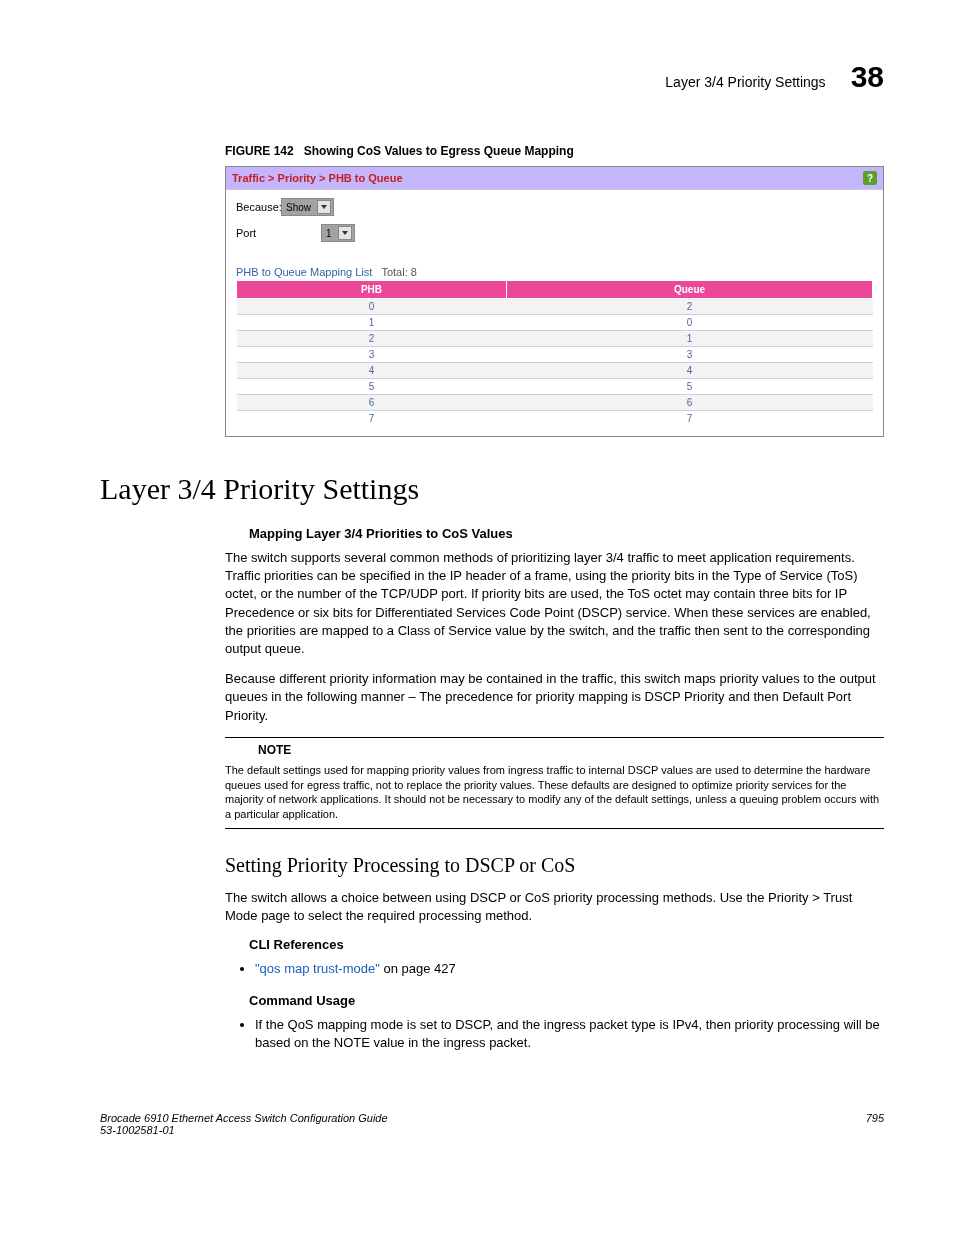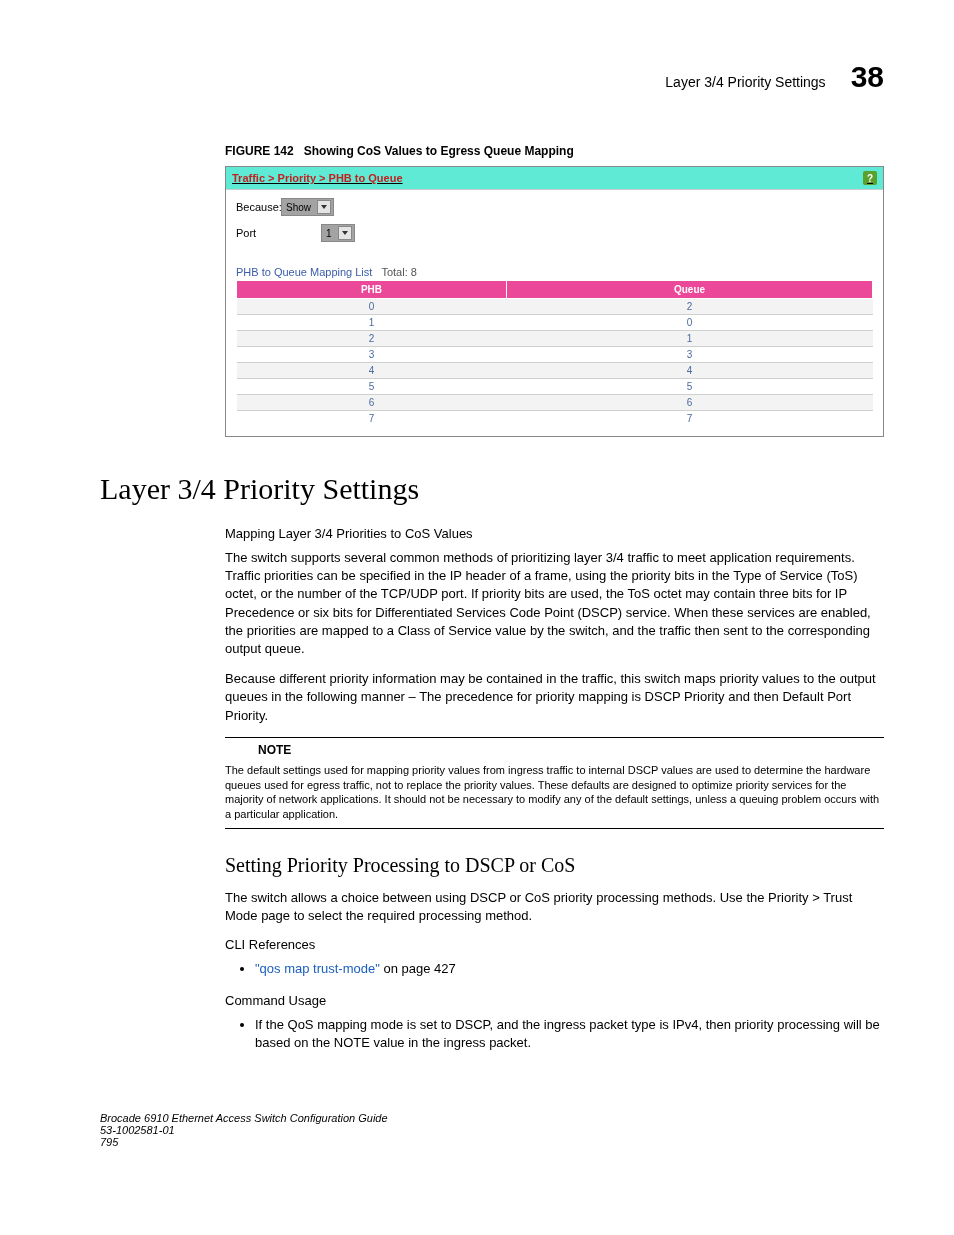--- a/index.html
+++ b/index.html
@@ -44,22 +44,21 @@
     background: #fff;
     font-size: 11px;
     margin-bottom: 35px;
   }
   .panel-header {
     display: flex;
     justify-content: space-between;
     align-items: center;
     border-bottom: 1px solid #ccc;
     padding: 4px 6px;
-    background: #5eead4;
-    text-decoration: underline;
+    background: #c4b5fd;
   }
   .panel-breadcrumb {
     color: #c32020;
     font-weight: bold;
   }
   .help-icon {
     width: 14px;
     height: 14px;
     background: #5aa02c;
     color: #fff;
@@ -138,23 +137,24 @@
     font-weight: 400;
     margin: 0 0 20px -125px;
   }
   .h2 {
     font-family: Georgia, 'Times New Roman', serif;
     font-size: 20px;
     font-weight: 400;
     margin: 25px 0 12px 0;
   }
   .bold-line {
-    font-weight: normal;
+    font-weight: bold;
     font-size: 13px;
     margin-bottom: 8px;
+    margin-left: 24px;
   }
   .para {
     font-size: 13px;
     line-height: 1.4;
     margin-bottom: 12px;
   }
   .note-block {
     border-top: 1px solid #000;
     border-bottom: 1px solid #000;
     padding: 5px 0 6px 0;
@@ -177,21 +177,20 @@
     line-height: 1.4;
   }
   ul.bullet li { margin-bottom: 4px; }
   .link { color: #1a5fbf; }
   .footer {
     display: flex;
     justify-content: space-between;
     font-style: italic;
     font-size: 11px;
     margin-top: 60px;
-    flex-direction: column;
   }
 </style>
 </head>
 <body>
 
 <div class="page">
   <div class="header-row">
     <span class="header-text">Layer 3/4 Priority Settings</span>
     <span class="chapter-num">38</span>
   </div>

